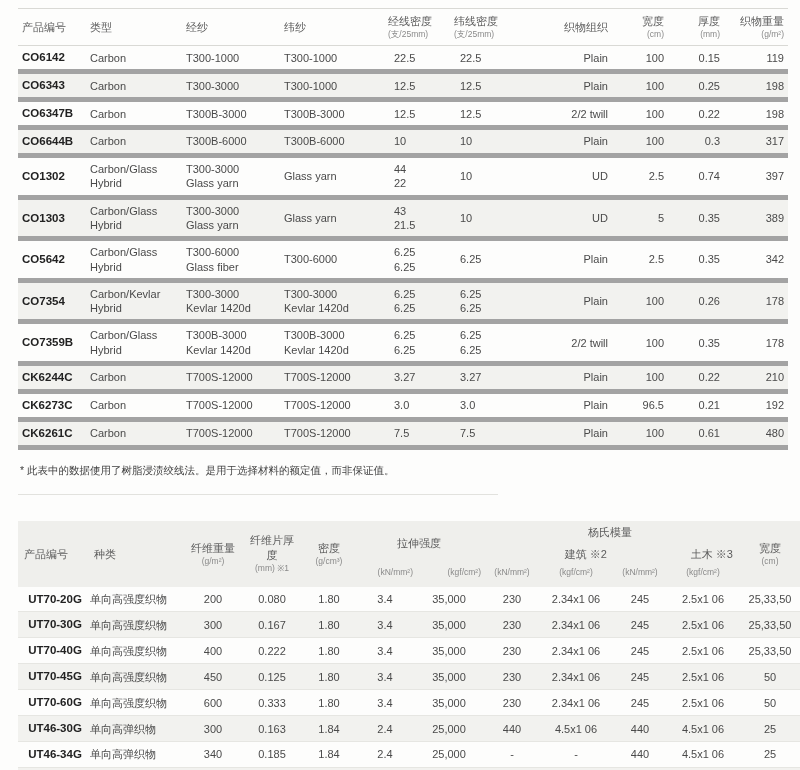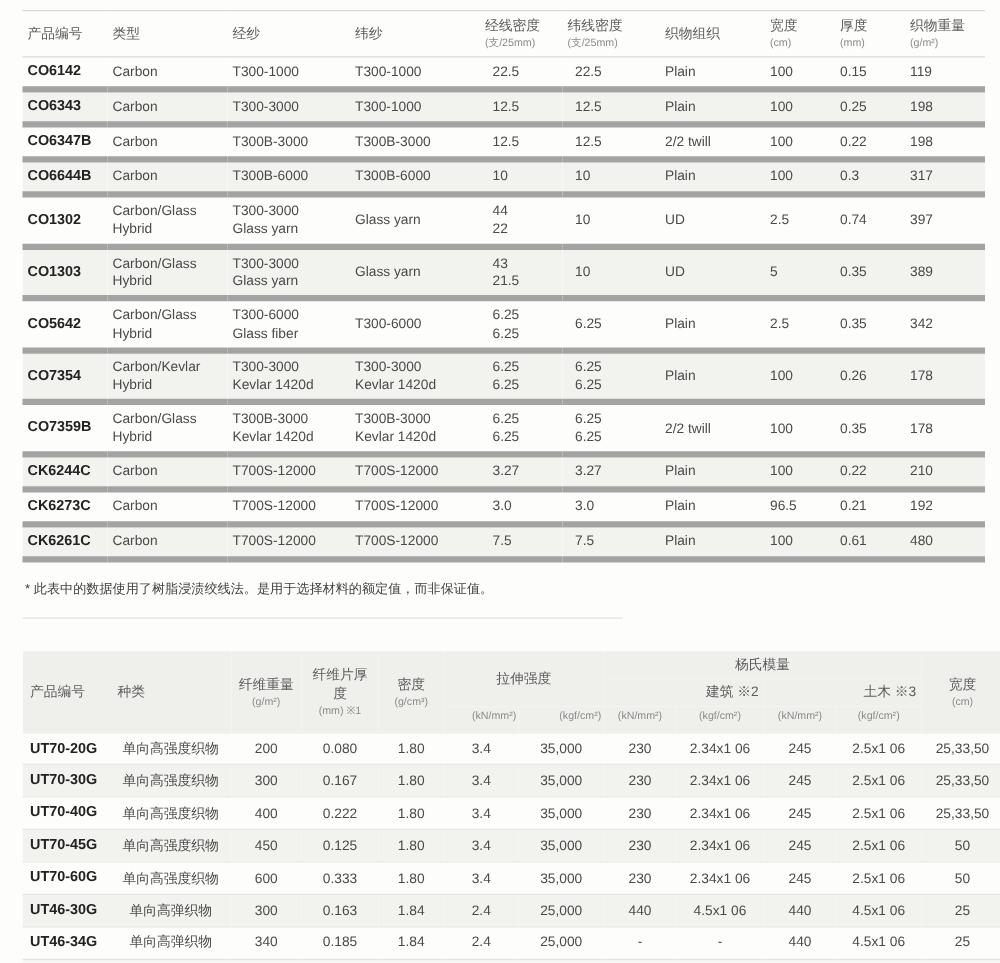--- a/index.html
+++ b/index.html
@@ -7,21 +7,21 @@
   table{border-collapse:collapse;table-layout:fixed;width:770px;font-size:11px;color:#4a4a4a;}
   th,td{padding:4px 4px;vertical-align:middle;font-weight:normal;white-space:pre-line;line-height:1.3;overflow:hidden;}
   
   #t1 thead th{color:#5c5c5c;border-top:1px solid #d9d9d5;border-bottom:1px solid #d9d9d5;padding:5px 4px;}
   #t1 .hlabel{font-size:11px;}
   #t1 .hunit{font-size:8.5px;color:#8a8a8a;margin-top:1px;}
   #t1 col.c1{width:68px}#t1 col.c2{width:96px}#t1 col.c3{width:98px}#t1 col.c4{width:104px}
   #t1 col.c5{width:66px}#t1 col.c6{width:78px}#t1 col.c7{width:84px}#t1 col.c8{width:56px}
   #t1 col.c9{width:56px}#t1 col.c10{width:64px}
   #t1 th:nth-child(-n+6), #t1 td:nth-child(-n+6){text-align:left;}
-  #t1 th:nth-child(n+7), #t1 td:nth-child(n+7){text-align:left;}
+  #t1 th:nth-child(n+7), #t1 td:nth-child(n+7){text-align:right;}
   #t1 tbody td:nth-child(5), #t1 tbody td:nth-child(6){padding-left:10px;}
   
   tbody tr{border-bottom:5px solid #a3a3a3;}
   tbody tr:nth-child(even){background:#f2f2ef;}
   td.code{font-weight:bold;color:#222;font-size:11.5px;}
   
   .footnote{font-size:10.5px;color:#3f3f3f;margin:14px 0 0 2px;}
   .divider{width:480px;height:1px;background:#e2e2de;margin:16px 0 0 0;}
   
   #t2wrap{margin-top:26px;}
@@ -29,22 +29,22 @@
   #t2 thead th{color:#5c5c5c;}
   #t2 thead tr.h3 th{font-size:8.5px;color:#8a8a8a;padding:2px 2px 8px 2px;}
   #t2 .hlabel{font-size:11px;}
   #t2 .hunit{font-size:8.5px;color:#8a8a8a;margin-top:1px;}
   #t2 col.c1{width:70px}#t2 col.c2{width:97px}#t2 col.c3{width:56px}#t2 col.c4{width:62px}
   #t2 col.c5{width:52px}#t2 col.c6{width:60px}#t2 col.c7{width:68px}#t2 col.c8{width:58px}
   #t2 col.c9{width:70px}#t2 col.c10{width:58px}#t2 col.c11{width:68px}#t2 col.c12{width:66px}
   #t2 th:nth-child(-n+2), #t2 td:nth-child(-n+2){text-align:right;}
   #t2 th, #t2 td{text-align:center;}
   #t2 thead th.al{text-align:left;padding-left:6px;}
-  #t2 tbody td:first-child{text-align:left;padding-left:6px;}
-  #t2 tbody td:nth-child(2){text-align:center;}
+  #t2 tbody td:first-child{text-align:center;padding-left:6px;}
+  #t2 tbody td:nth-child(2){text-align:left;}
   #t2 tbody td{padding:5px 2px;}
   #t2 tbody tr{border-bottom:1px solid #e6e6e2;}
 </style>
 </head>
 <body>
 
 <div class="page">
 
   <table id="t1">
     <colgroup>

